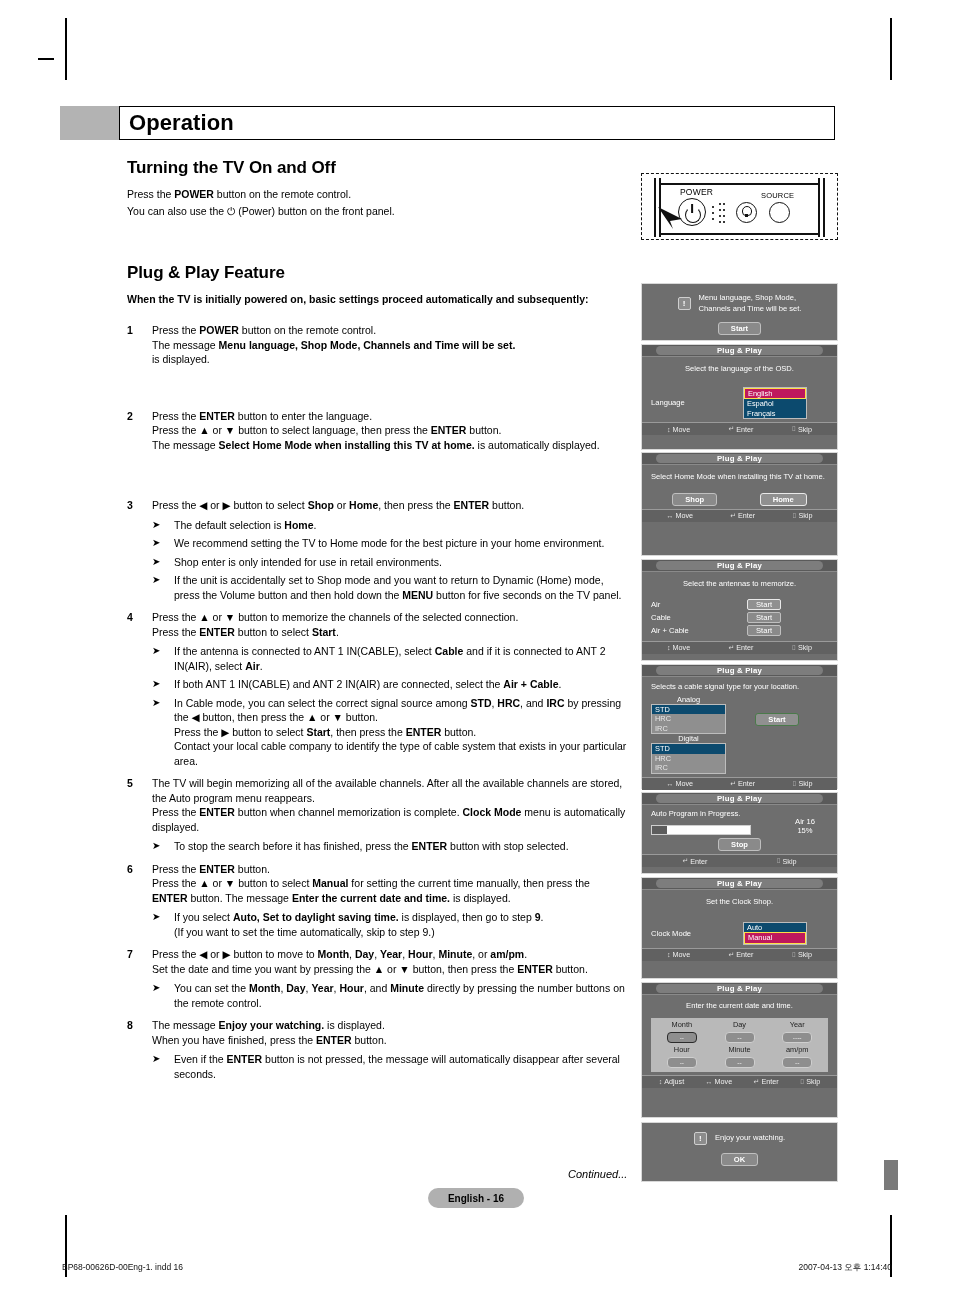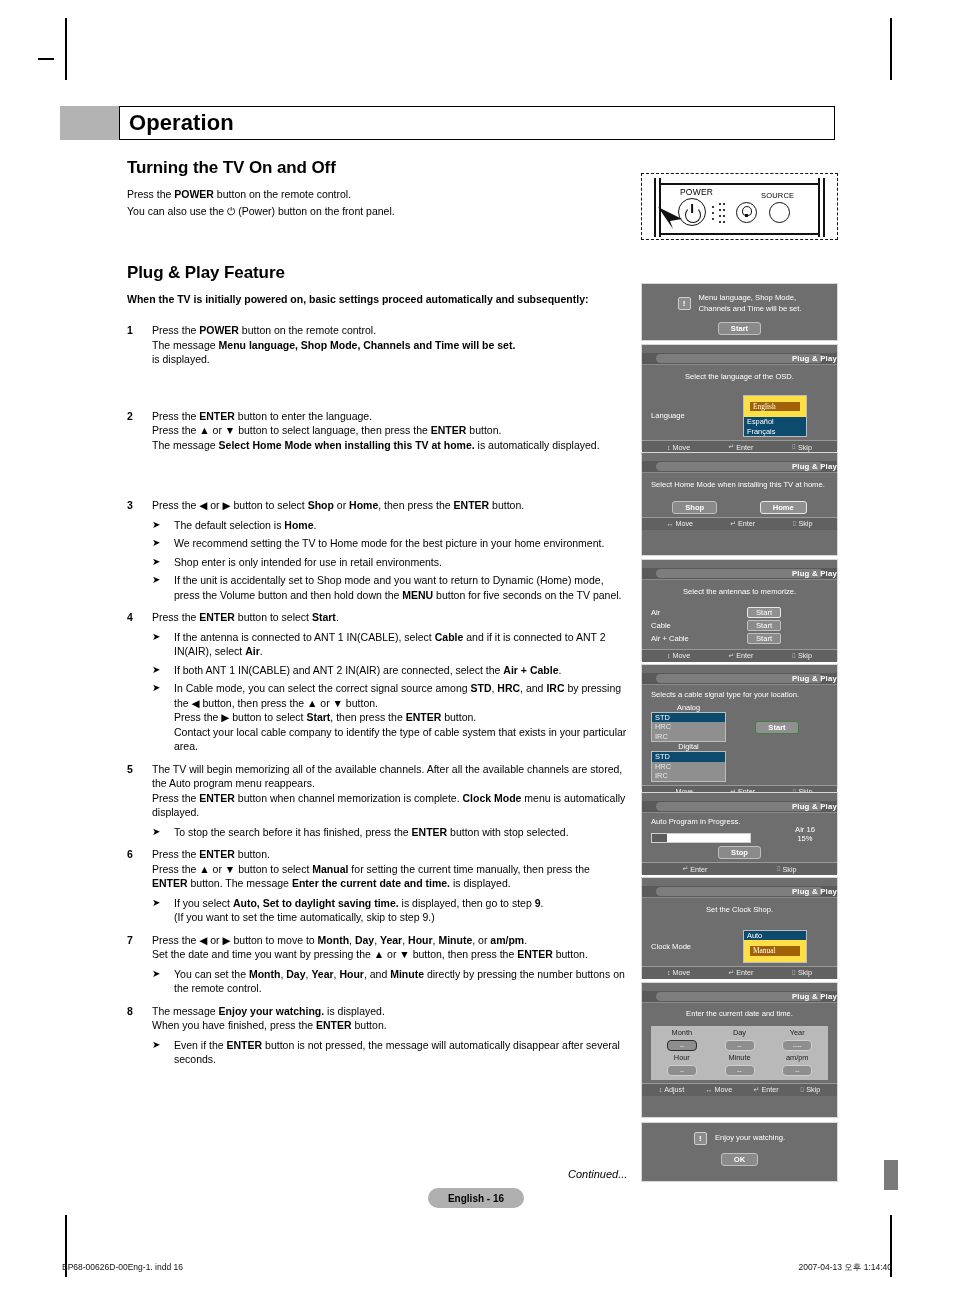--- a/index.html
+++ b/index.html
@@ -62,23 +62,22 @@
 
   
   .osd{
     position:absolute;left:641px;width:197px;
     background:#6e6e6e;color:#fff;
     font-size:7.6px;box-sizing:border-box;
     border:1px solid #d8d8d8;
   }
   .osd-title{
     height:11px;background:#5a5a5a;position:relative;
-    display:flex;align-items:center;justify-content:flex-end;
+    display:flex;align-items:center;justify-content:center;
     border-bottom:1px solid #8a8a8a;
-    margin-top:8px;
   }
   .osd-title .pill{
     position:absolute;left:14px;right:14px;top:1px;bottom:1px;
     background:#7d7d7d;border-radius:6px;
   }
   .osd-title .ttxt{
     position:relative;font-size:7.8px;font-weight:bold;color:#ffffff;
     letter-spacing:.2px;
   }
   .osd-body{padding:7px 9px 3px 9px;position:relative;}
@@ -104,21 +103,21 @@
     display:inline-block;width:11px;height:11px;background:#8c8c8c;
     border:1px solid #cfcfcf;border-radius:2px;color:#fff;
     font-size:8px;font-weight:bold;text-align:center;line-height:11px;
     vertical-align:middle;
   }
 
   .row{display:flex;align-items:center;}
   .listbox{background:#8f8f8f;border:1px solid #bdbdbd;}
   .opt{font-size:7.4px;padding:0 3px;line-height:9.5px;color:#e7e7e7;}
   .opt.hi{background:#0c4a6e;color:#fff;}
-  .opt.boxsel{border:6px solid #fde047;background:#a16207;color:#fff;font-family:Liberation Serif, serif;}
+  .opt.boxsel{border:1px solid #fde047;background:#be185d;color:#fff;}
 
   .progress-outer{
     width:98px;height:8px;background:#ffffff;border:1px solid #cfcfcf;
     position:relative;
   }
   .progress-fill{position:absolute;left:0;top:0;bottom:0;width:15%;background:#5d5d5d;}
 
   .dtable{background:#b9b9b9;padding:2px;}
   .dhdr{display:flex;}
   .dhdr div{flex:1;text-align:center;font-size:7.4px;color:#222;line-height:10px;}
@@ -218,20 +217,21 @@
                 <div class="bl-txt">
                   <div>If the unit is accidentally set to Shop mode and you want to return to Dynamic (Home) mode, press the Volume button and then hold down the <b>MENU</b> button for five seconds on the TV panel.</div>
                 </div>
               </div>
             </div>
           </div>
         </div>
         <div class="step" style="margin-bottom: 4px;">
           <div class="step-num">4</div>
           <div class="step-body">
+            <div>Press the ▲ or ▼ button to memorize the channels of the selected connection.</div>
             <div>Press the <b>ENTER</b> button to select <b>Start</b>.</div>
             <div class="bullets">
               <div class="bl">
                 <div class="bl-mark">➤</div>
                 <div class="bl-txt">
                   <div>If the antenna is connected to ANT 1 IN(CABLE), select <b>Cable</b> and if it is connected to ANT 2 IN(AIR), select <b>Air</b>.</div>
                 </div>
               </div>
               <div class="bl">
                 <div class="bl-mark">➤</div>

